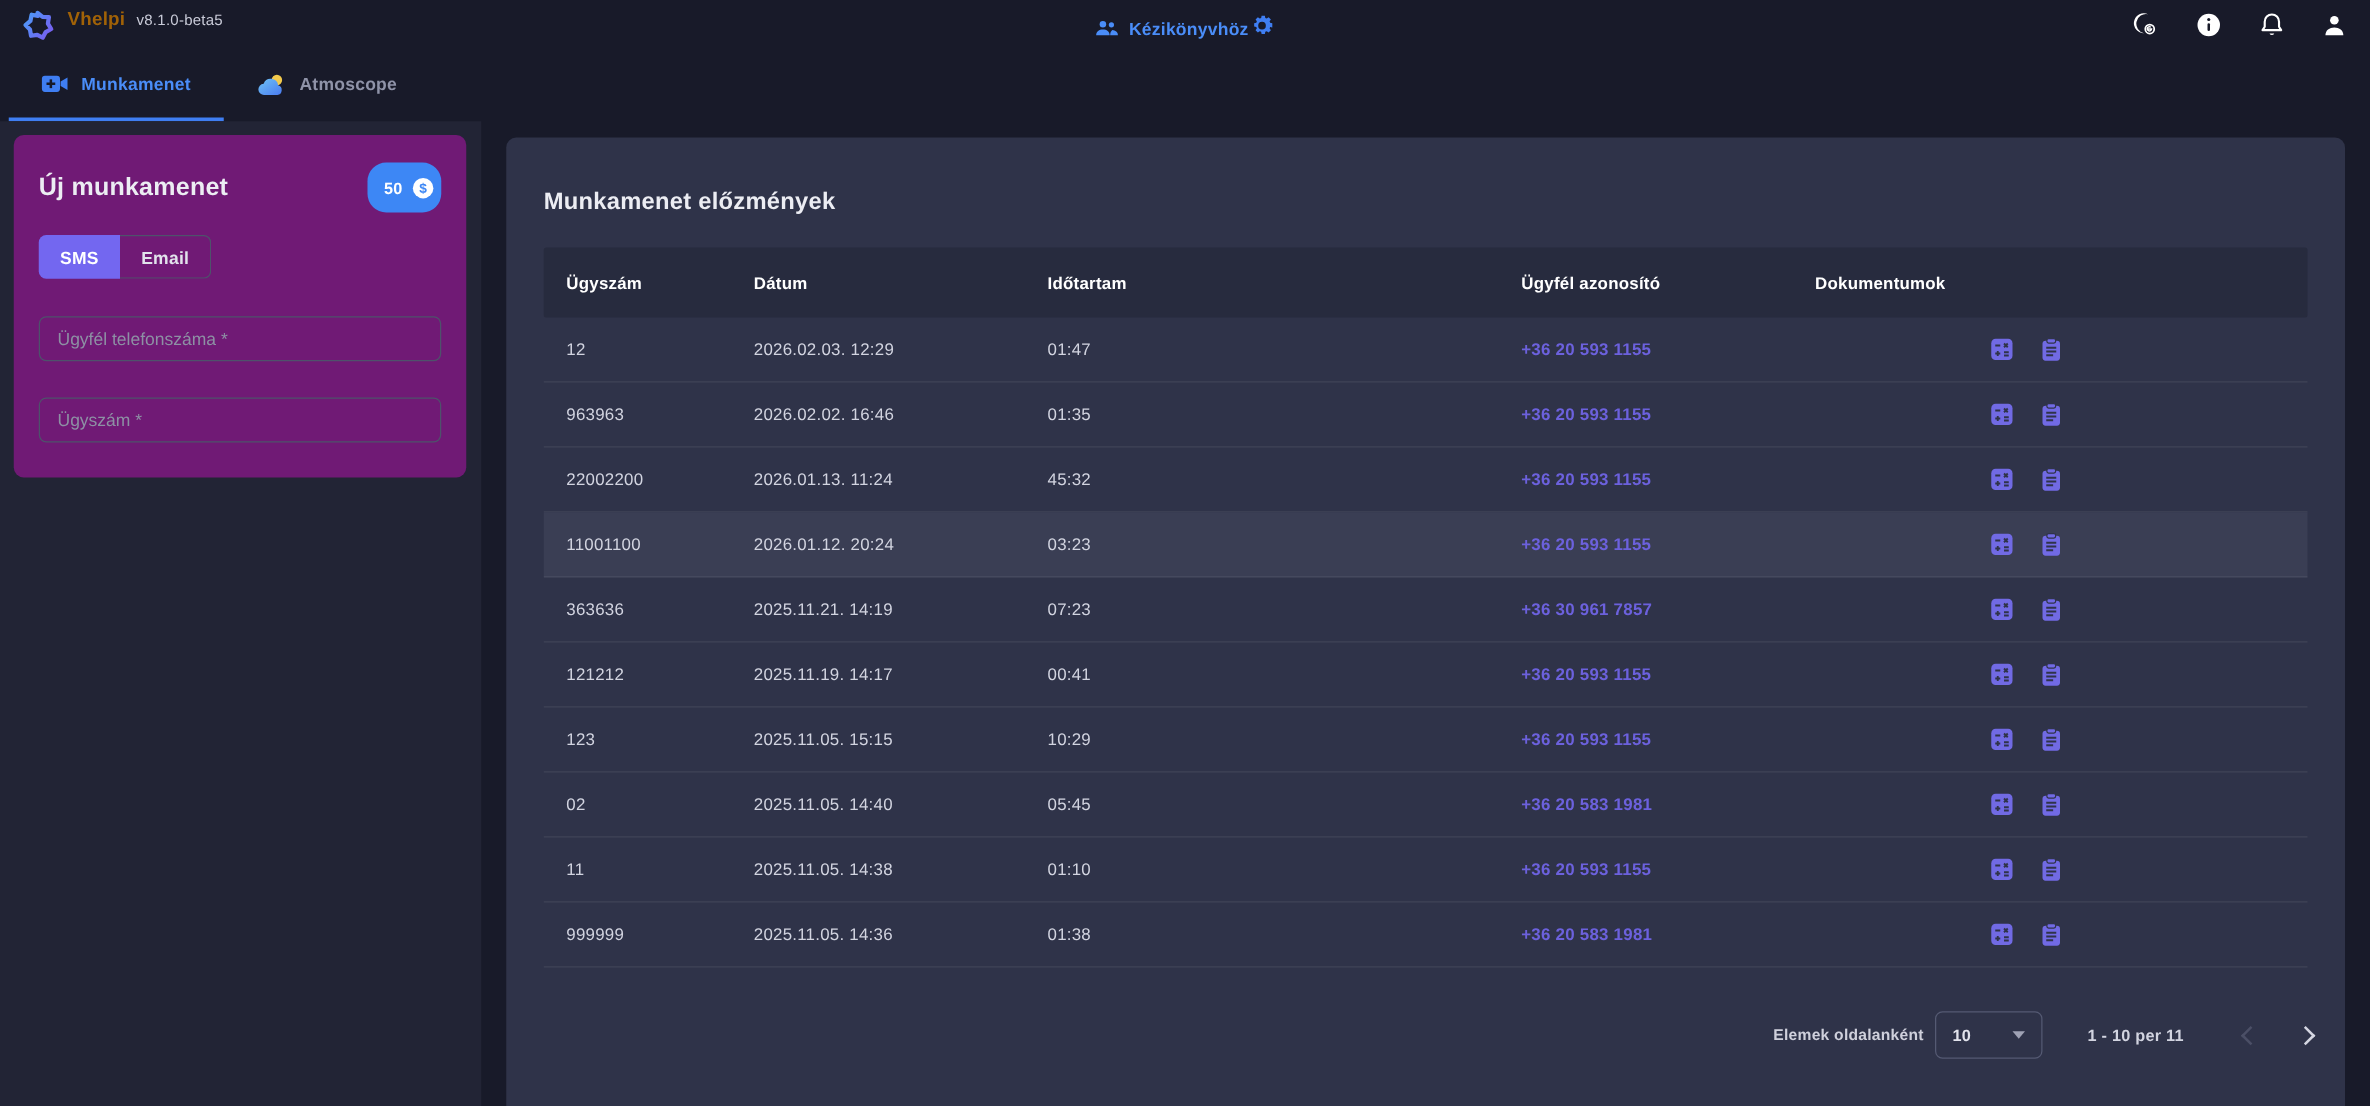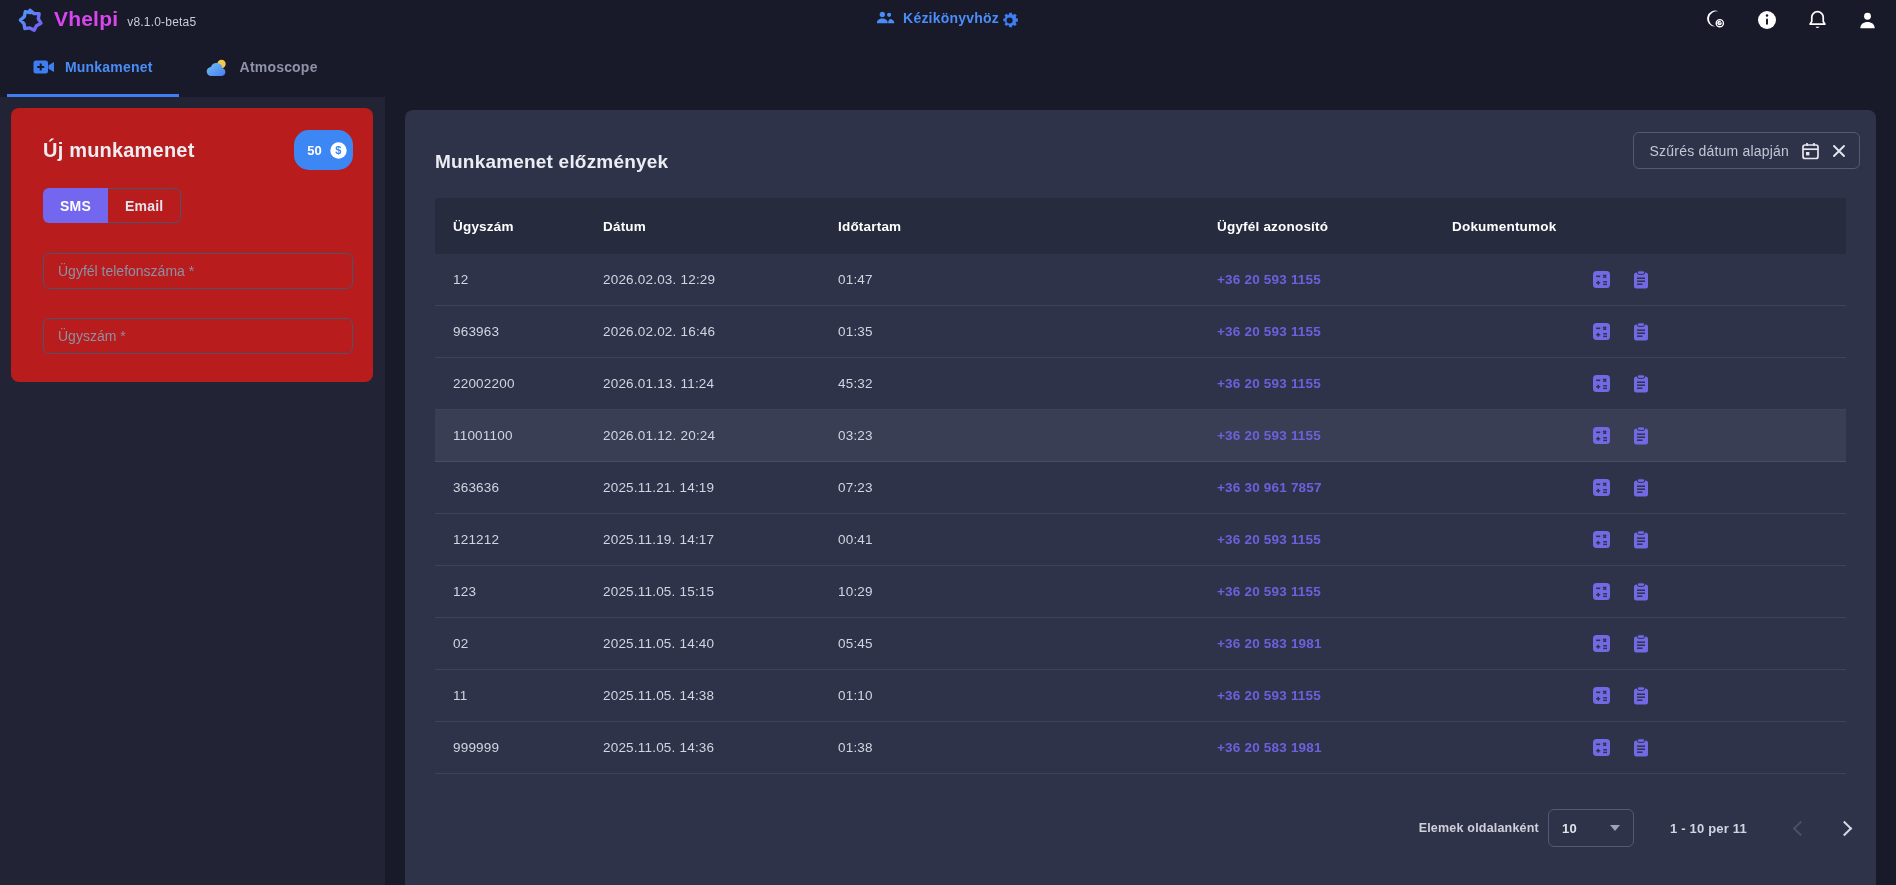--- a/index.html
+++ b/index.html
@@ -7,35 +7,35 @@
   body {
     background:#181a29;
     font-family:"Liberation Sans", sans-serif;
     color:#e8e9ef;
     letter-spacing:.2px;
   }
   
   .topbar { height:40px; display:flex; align-items:center; padding:0 18px; position:relative; }
   .brand { display:flex; align-items:baseline; gap:9px; }
   .brand-logo { align-self:center; display:flex; }
-  .brand-name { font-size:21px; font-weight:bold; color:#d946ef; }
+  .brand-name { font-size:15px; font-weight:bold; color:#a16207; }
   .brand-version { font-size:12px; color:#c9cbd8; }
-  .topbar-center { position:absolute; left:50%; transform:translateX(-50%); display:flex; align-items:flex-start; }
+  .topbar-center { position:absolute; left:50%; transform:translateX(-50%); display:flex; align-items:flex-end; }
   .manual-link { display:flex; align-items:center; gap:8px; color:#4a8df8; font-size:14px; font-weight:bold; cursor:pointer; }
   .topbar-right { margin-left:auto; display:flex; align-items:center; gap:29px; }
   .tb-icon { display:flex; cursor:pointer; }
   
   .tabsbar { height:57px; display:flex; padding-left:7px; }
   .tab { display:flex; align-items:center; gap:10px; padding:0 26px; font-size:14px; font-weight:bold;
          color:#8f93a8; border-bottom:3px solid transparent; cursor:pointer; }
   .tab.active { color:#4a8df8; border-bottom-color:#3f7ef2; }
   
   .content { display:flex; height:788px; }
   .left-panel { width:385px; background:#222435; padding:11px 12px 0 11px; flex:none; }
-  .session-card { background:#b91c1c; border-radius:8px; padding:22px 20px 28px 32px; }
+  .session-card { background:#701a75; border-radius:8px; padding:22px 20px 28px 20px; }
   .session-head { display:flex; align-items:center; justify-content:space-between; }
   .session-title { font-size:20px; font-weight:bold; color:#ecedf3; }
   .credit-badge { background:#3d87f5; border-radius:15px; height:40px; padding:0 5px 0 13px;
                   display:flex; align-items:center; gap:7px; cursor:pointer; }
   .credit-num { color:#fff; font-size:13px; font-weight:bold; }
   .segmented { display:flex; margin-top:18px; }
   .seg-btn { height:35px; display:flex; align-items:center; padding:0 17px; font-size:14px; font-weight:bold;
              cursor:pointer; }
   .seg-btn.active { background:#7367f0; color:#fff; border-radius:6px 0 0 6px; }
   .seg-btn.inactive { color:#e2e3ec; border:1px solid #4e526b; border-left:none; border-radius:0 6px 6px 0; }
@@ -206,37 +206,20 @@
         <input class="text-input" type="text" placeholder="Ügyszám *" style="">
       </div>
 
     </div>
   </div>
 
   <div class="main">
     <div class="history-card">
       <div class="history-title">Munkamenet előzmények</div>
 
-      <div class="date-filter">
-        <span class="date-filter-text">Szűrés dátum alapján</span>
-        <span style="display:flex;">
-          <svg width="17" height="18" viewBox="0 0 17 18">
-            <rect x="1" y="3" width="15" height="13.5" rx="2" fill="none" stroke="#e6e7ee" stroke-width="1.7"></rect>
-            <line x1="1" y1="7.2" x2="16" y2="7.2" stroke="#e6e7ee" stroke-width="1.7"></line>
-            <line x1="5" y1="1" x2="5" y2="4" stroke="#e6e7ee" stroke-width="1.7"></line>
-            <line x1="12" y1="1" x2="12" y2="4" stroke="#e6e7ee" stroke-width="1.7"></line>
-            <rect x="4" y="10" width="3.4" height="3.4" fill="#e6e7ee"></rect>
-          </svg>
-        </span>
-        <span style="display:flex;">
-          <svg width="14" height="14" viewBox="0 0 14 14">
-            <path d="M2 2 L12 12 M12 2 L2 12" stroke="#e6e7ee" stroke-width="1.9" stroke-linecap="round"></path>
-          </svg>
-        </span>
-      </div>
 
       <div class="table">
         <div class="thead">
           <div class="th">Ügyszám</div>
           <div class="th">Dátum</div>
           <div class="th">Időtartam</div>
           <div class="th">Ügyfél azonosító</div>
           <div class="th">Dokumentumok</div>
         </div>
         <div id="table-body">

